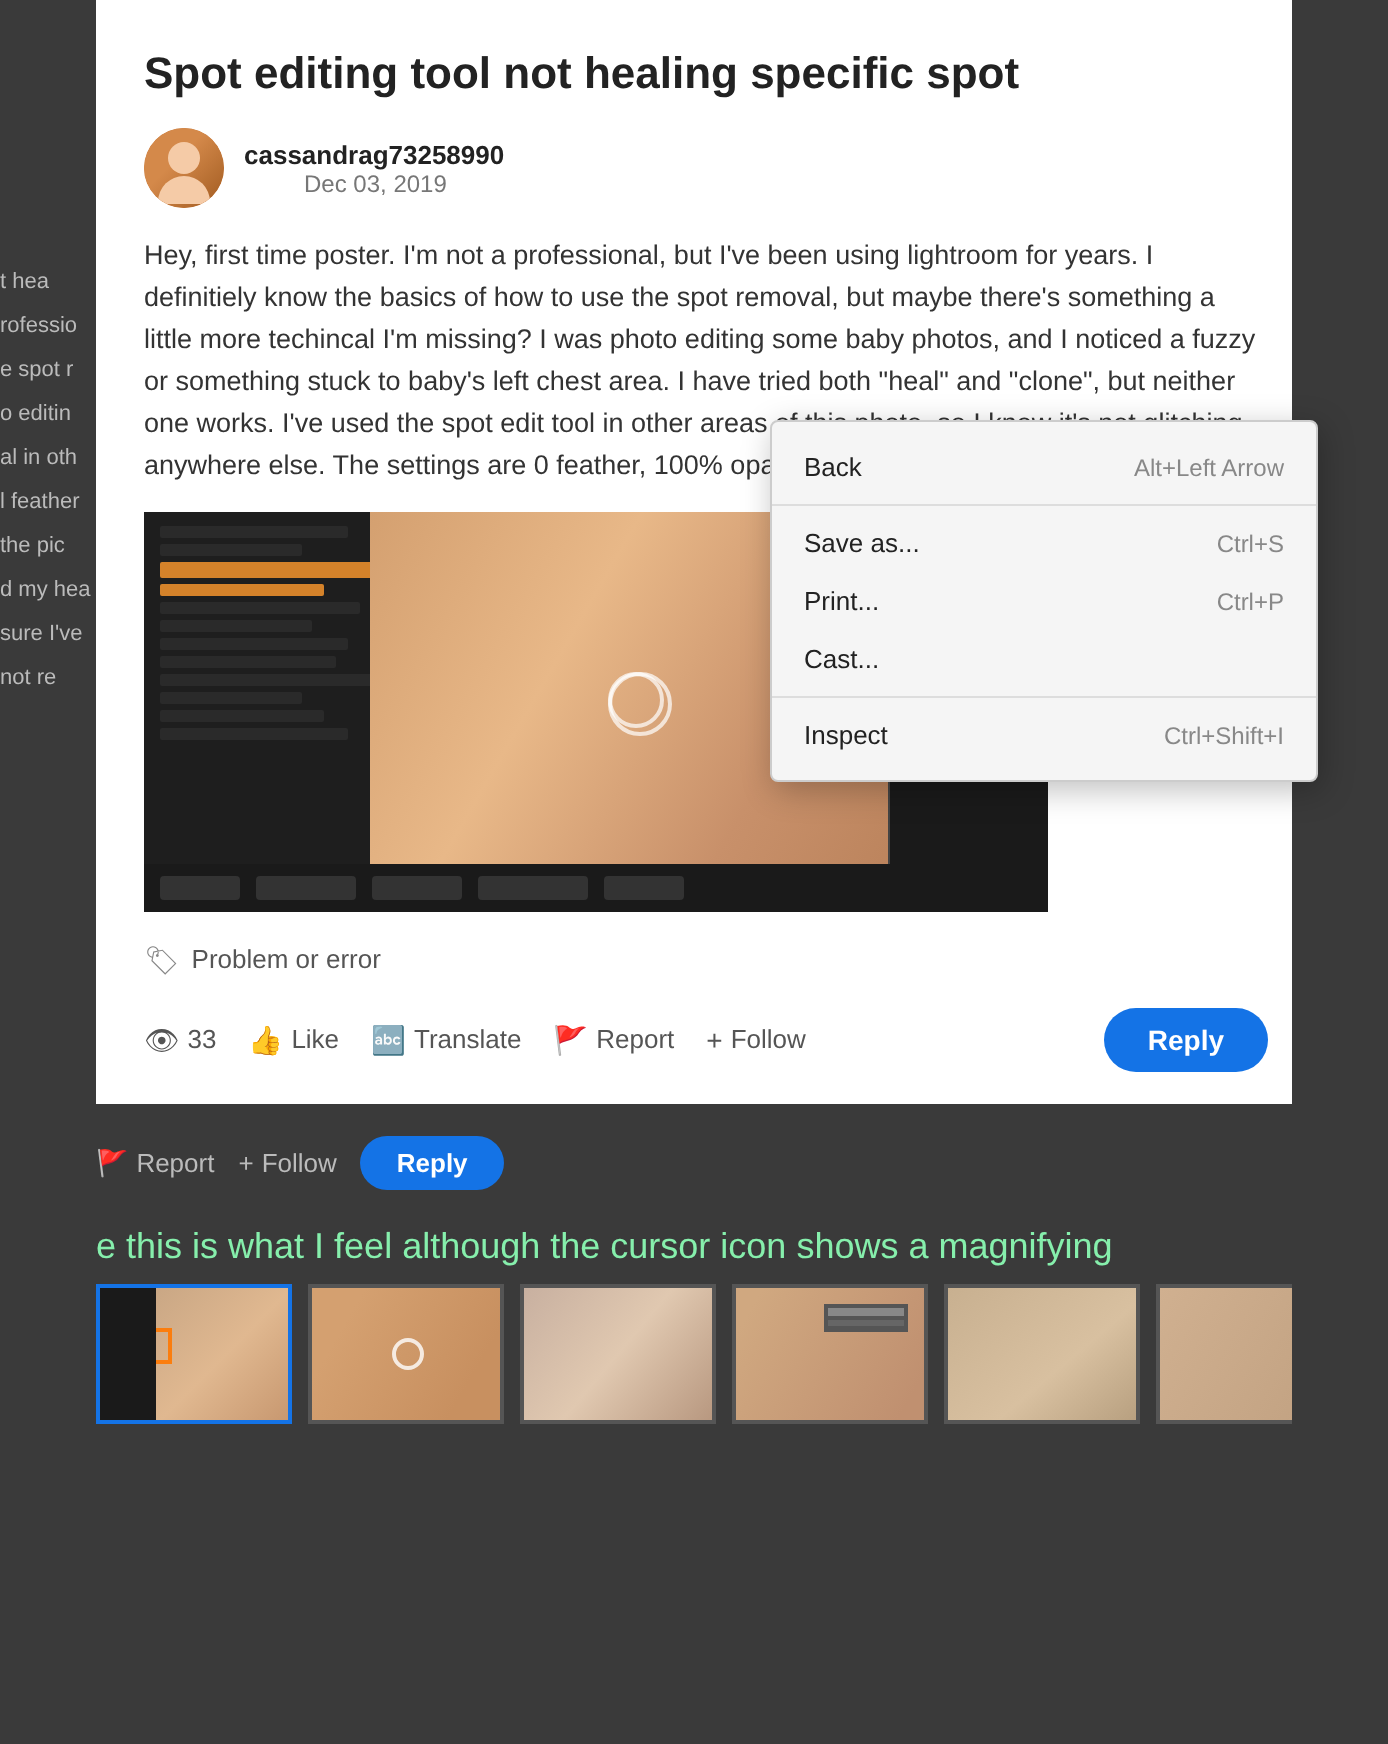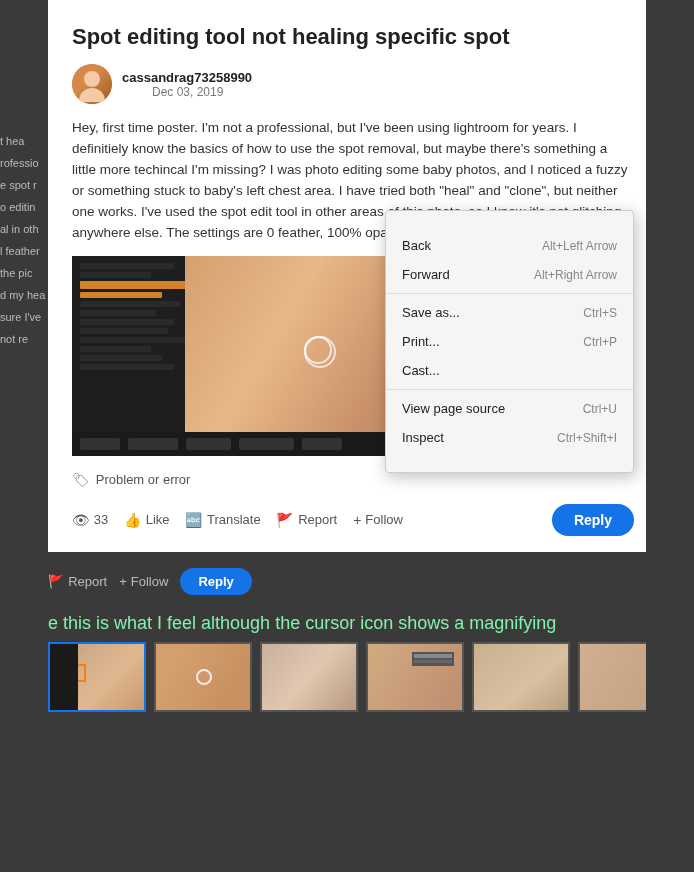--- a/index.html
+++ b/index.html
@@ -202,27 +202,27 @@
       font-size: 14px;
       font-weight: 600;
       cursor: pointer;
     }
 
     
     .context-menu {
       position: absolute;
       top: 210px;
       left: 385px;
-      width: 249px;
+      width: 274px;
       background: #f5f5f5;
       border: 1px solid #ccc;
       border-radius: 4px;
       box-shadow: 2px 4px 16px rgba(0,0,0,0.25);
       z-index: 100;
-      padding: 20px 0;
+      padding: 8px 0;
     }
 
     .menu-item {
       display: flex;
       align-items: center;
       justify-content: space-between;
       padding: 7px 16px;
       font-size: 13px;
       color: #222;
       cursor: pointer;
@@ -428,42 +428,34 @@
       </div>
       <button class="reply-button">Reply</button>
     </div>
   </div>
 
   <div class="context-menu">
     <div class="menu-item">
       <span>Back</span>
       <span class="shortcut">Alt+Left Arrow</span>
     </div>
-    <div class="menu-item">
-      <span>Forward</span>
-      <span class="shortcut">Alt+Right Arrow</span>
-    </div>
     <hr class="menu-separator">
     <div class="menu-item">
       <span>Save as...</span>
       <span class="shortcut">Ctrl+S</span>
     </div>
     <div class="menu-item">
       <span>Print...</span>
       <span class="shortcut">Ctrl+P</span>
     </div>
     <div class="menu-item">
       <span>Cast...</span>
       <span class="shortcut"></span>
     </div>
     <hr class="menu-separator">
-    <div class="menu-item">
-      <span>View page source</span>
-      <span class="shortcut">Ctrl+U</span>
-    </div>
     <div class="menu-item">
       <span>Inspect</span>
       <span class="shortcut">Ctrl+Shift+I</span>
     </div>
   </div>
 
   <div class="bottom-area">
     <div class="bottom-actions">
       <div class="bottom-action-item">
         <span>🚩</span>

